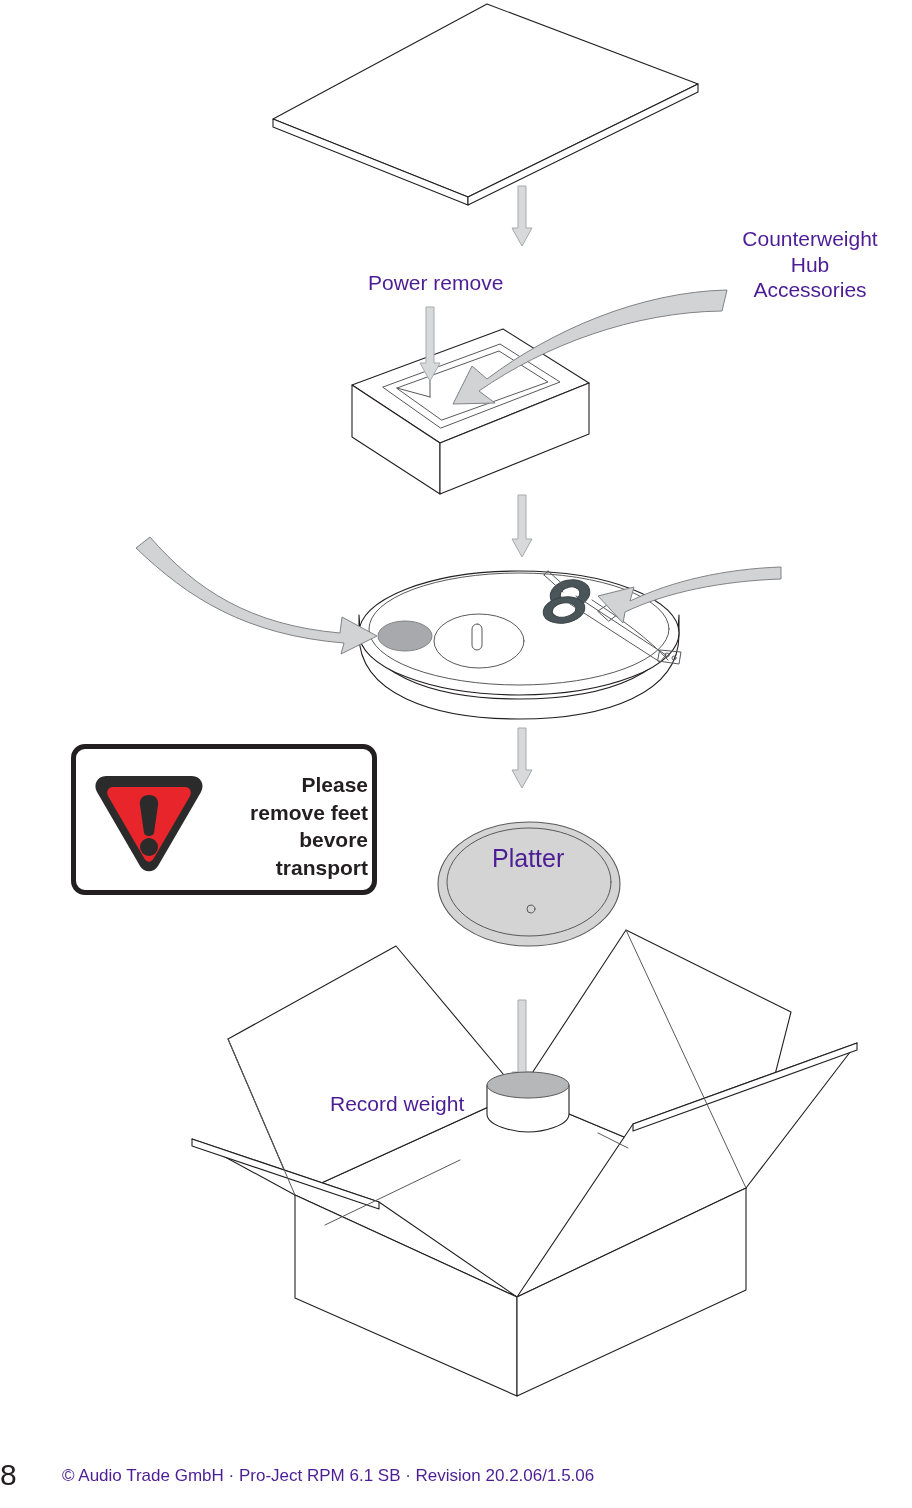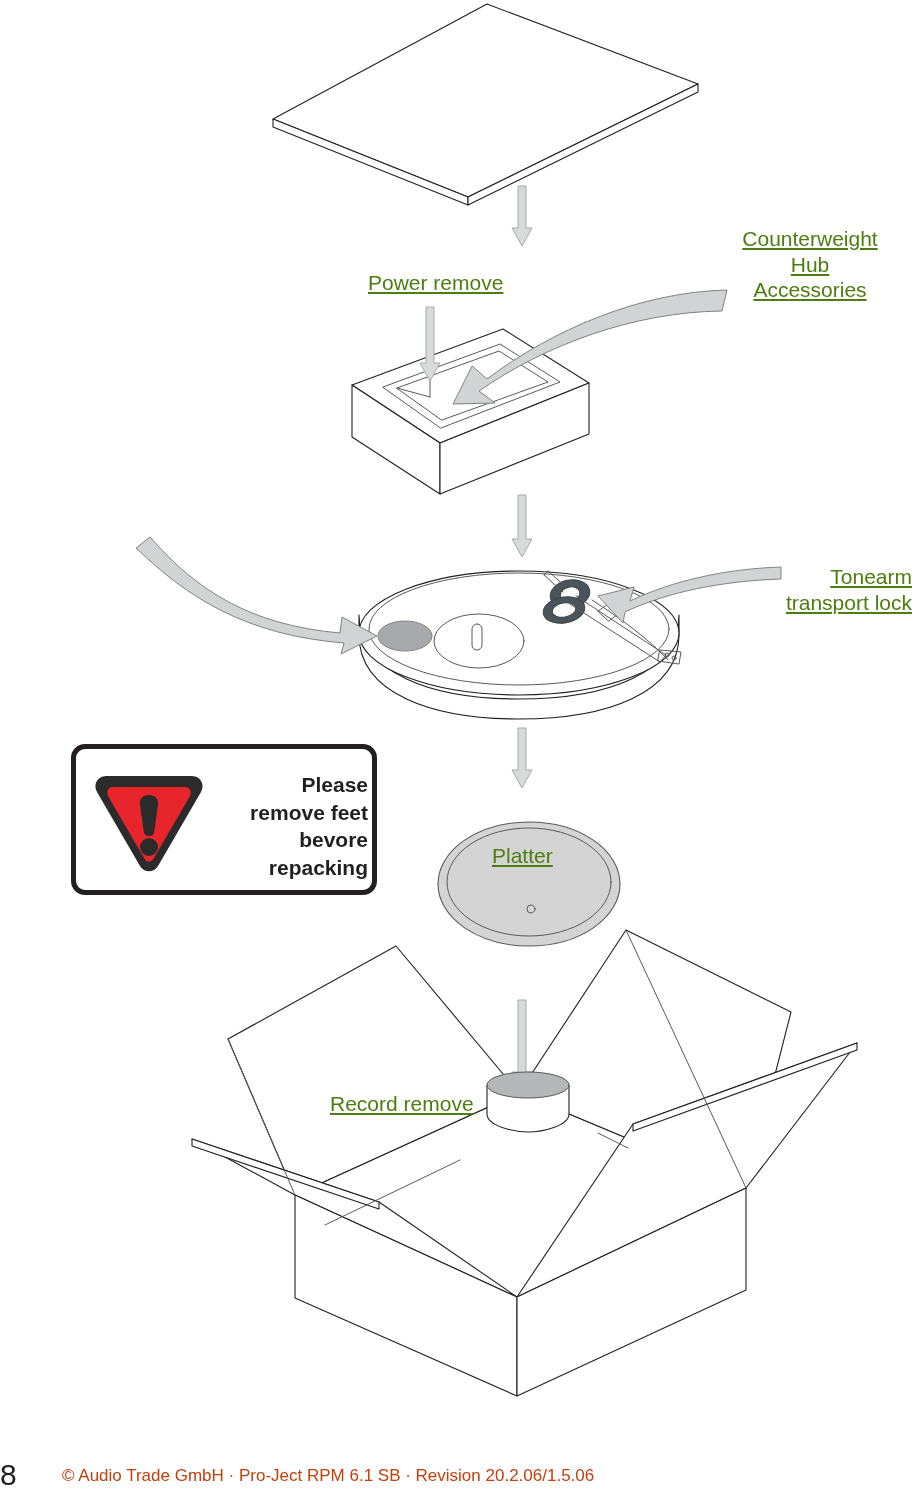--- a/index.html
+++ b/index.html
@@ -21,30 +21,29 @@
   #artboard {
     position: absolute;
     inset: 0;
     width: 912px;
     height: 1508px;
   }
   .lbl {
     position: absolute;
     font-family: "Liberation Sans", sans-serif;
     font-weight: 300;
-    color: #4d7c0f;
+    color: #4c1d95;
     line-height: 1.22;
     white-space: pre-line;
-    text-decoration: underline;
   }
   .lbl-power      { left: 368px; top: 270px; font-size: 21px; }
   .lbl-cwha       { left: 716px; top: 226px; font-size: 21px; text-align: center; width: 188px; }
   .lbl-screws     { left: 12px;  top: 461px; font-size: 21px; text-align: center; width: 272px; }
   .lbl-tonearm    { left: 754px; top: 564px; font-size: 21px; text-align: right; width: 158px; }
-  .lbl-platter    { left: 492px; top: 843px; font-size: 21px; }
+  .lbl-platter    { left: 492px; top: 843px; font-size: 25px; }
   .lbl-recweight  { left: 330px; top: 1091px; font-size: 21px; }
 
   
   #warning-box {
     position: absolute;
     left: 71px;
     top: 744px;
     width: 306px;
     height: 151px;
     border: 5px solid #231f20;
@@ -88,21 +87,21 @@
     font-size: 30px;
     font-weight: 300;
     color: #231f20;
   }
   #footer-text {
     position: absolute;
     left: 62px;
     top: 4px;
     font-size: 17px;
     font-weight: 300;
-    color: #c2410c;
+    color: #4c1d95;
   }
 </style>
 </head>
 <body>
 
 <div id="page">
 
   <svg id="artboard" viewBox="0 0 912 1508">
     <defs>
       <style>
@@ -258,39 +257,37 @@
     </g>
   </svg>
 
   <div class="lbl lbl-power">Power remove</div>
 
   <div class="lbl lbl-cwha">Counterweight
 Hub
 Accessories</div>
 
 
-  <div class="lbl lbl-tonearm">Tonearm
-transport lock</div>
 
   <div class="lbl lbl-platter">Platter</div>
 
-  <div class="lbl lbl-recweight">Record remove</div>
+  <div class="lbl lbl-recweight">Record weight</div>
 
   <div id="warning-box">
     <svg id="warning-icon" viewBox="0 0 114 110">
 
       <path d="M 14,9 L 100,9 C 109,9 113,18 109,25 L 66,99 C 62,106 52,106 48,99 L 5,25 C 1,18 5,9 14,9 Z" fill="#2b2b2b"></path>
       <path d="M 21,20 L 93,20 C 98,20 100,25 98,29 L 62,91 C 59,96 55,96 52,91 L 16,29 C 14,25 16,20 21,20 Z" fill="#e8252a"></path>
 
       <path d="M 57,28 C 63,28 67,32 66,38 L 62,66 C 61,70 53,70 52,66 L 48,38 C 47,32 51,28 57,28 Z" fill="#2b2b2b"></path>
       <circle cx="57" cy="80" r="9" fill="#2b2b2b"></circle>
     </svg>
     <div id="warning-text">Please
 remove feet
-bevore repacking</div>
+bevore transport</div>
   </div>
 
   <div id="footer">
     <div id="page-number">8</div>
     <div id="footer-text">© Audio Trade GmbH · Pro-Ject RPM 6.1 SB · Revision 20.2.06/1.5.06</div>
   </div>
 
 </div>
 
 </body></html>

